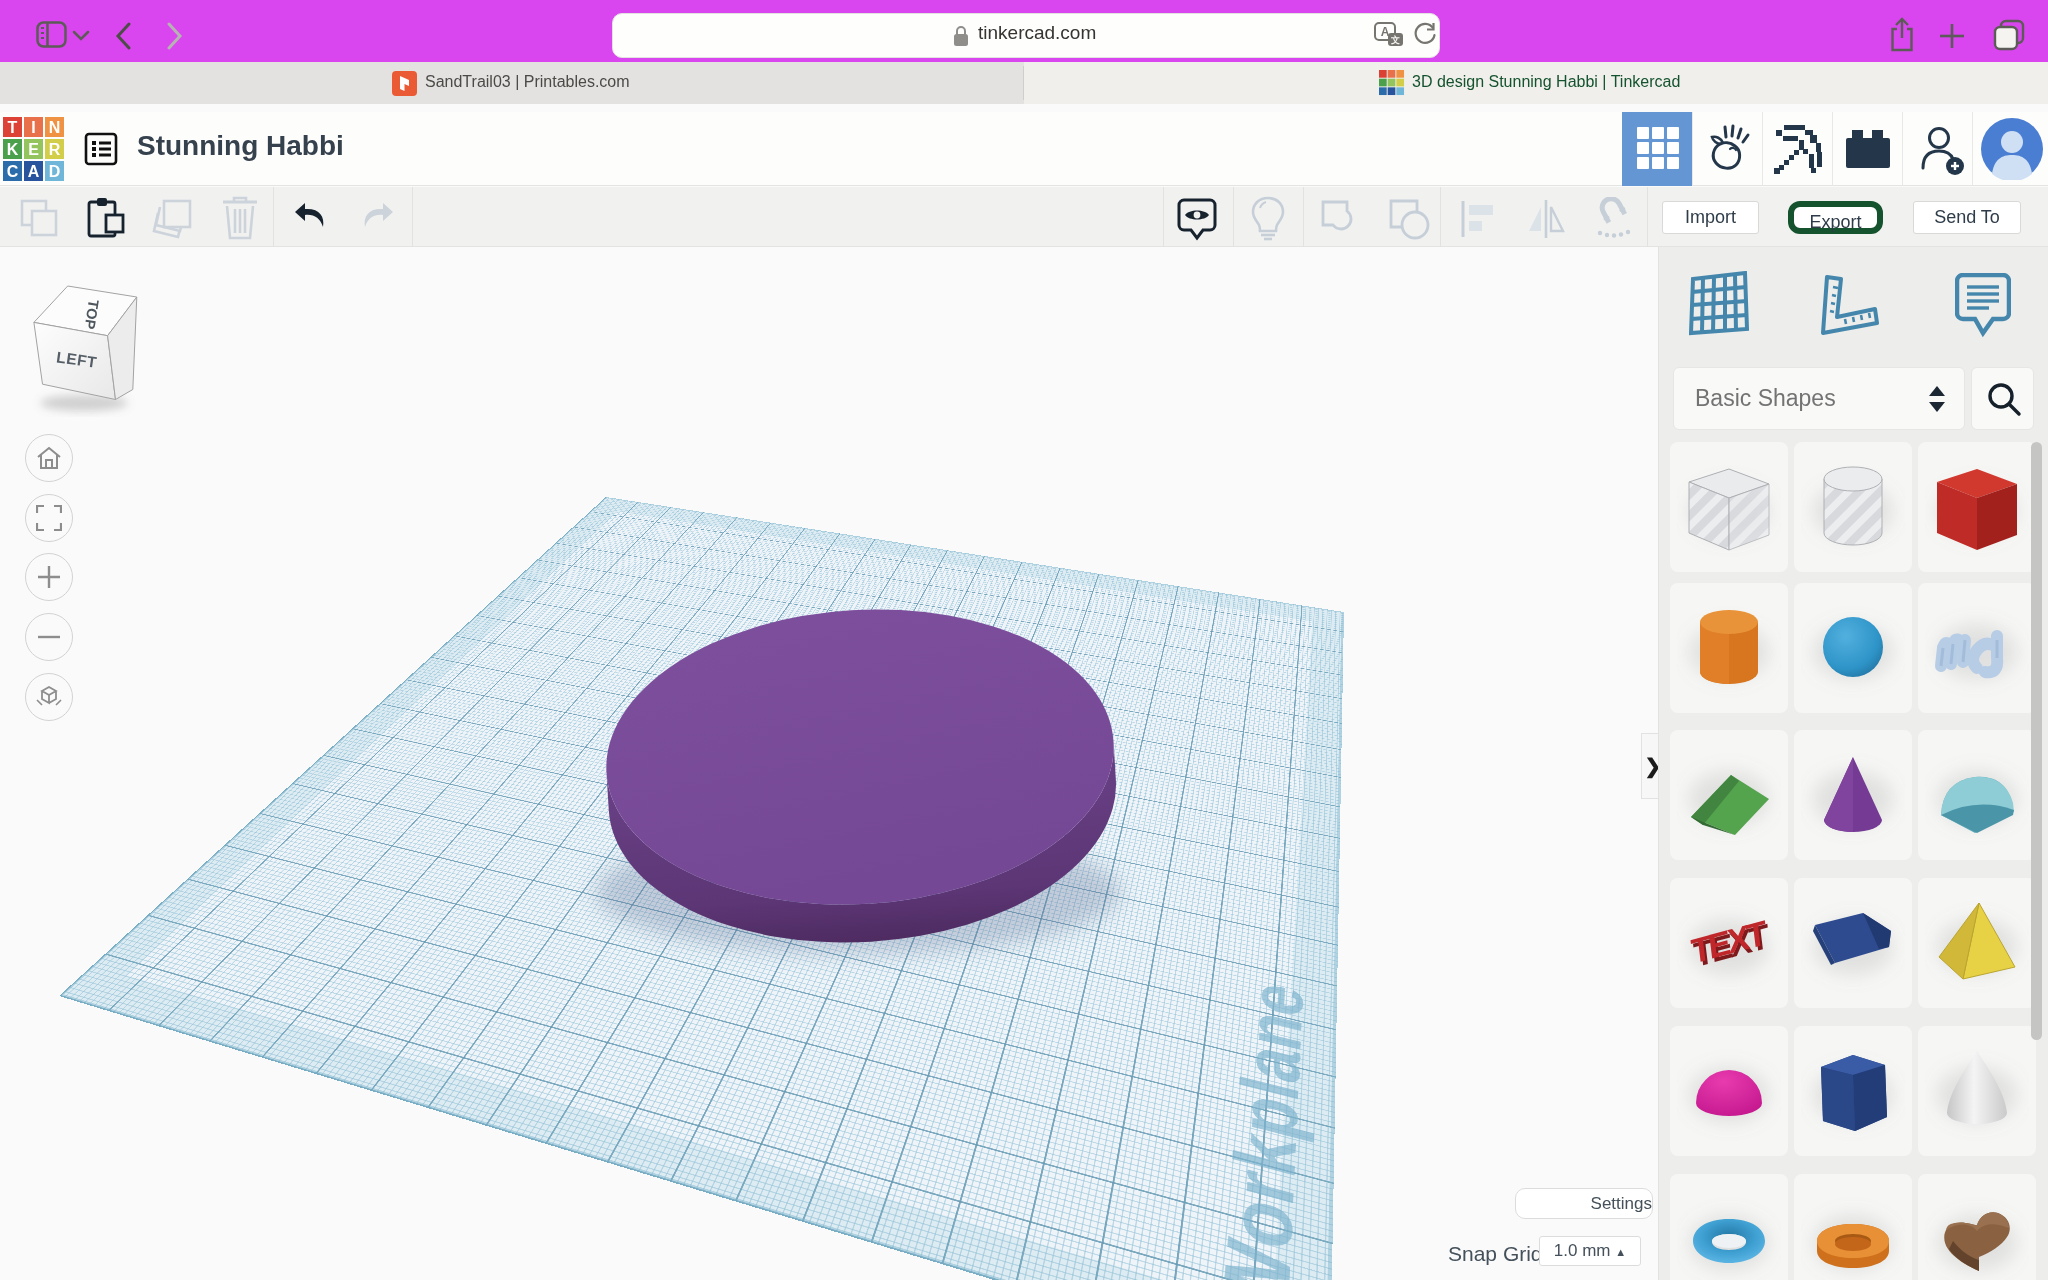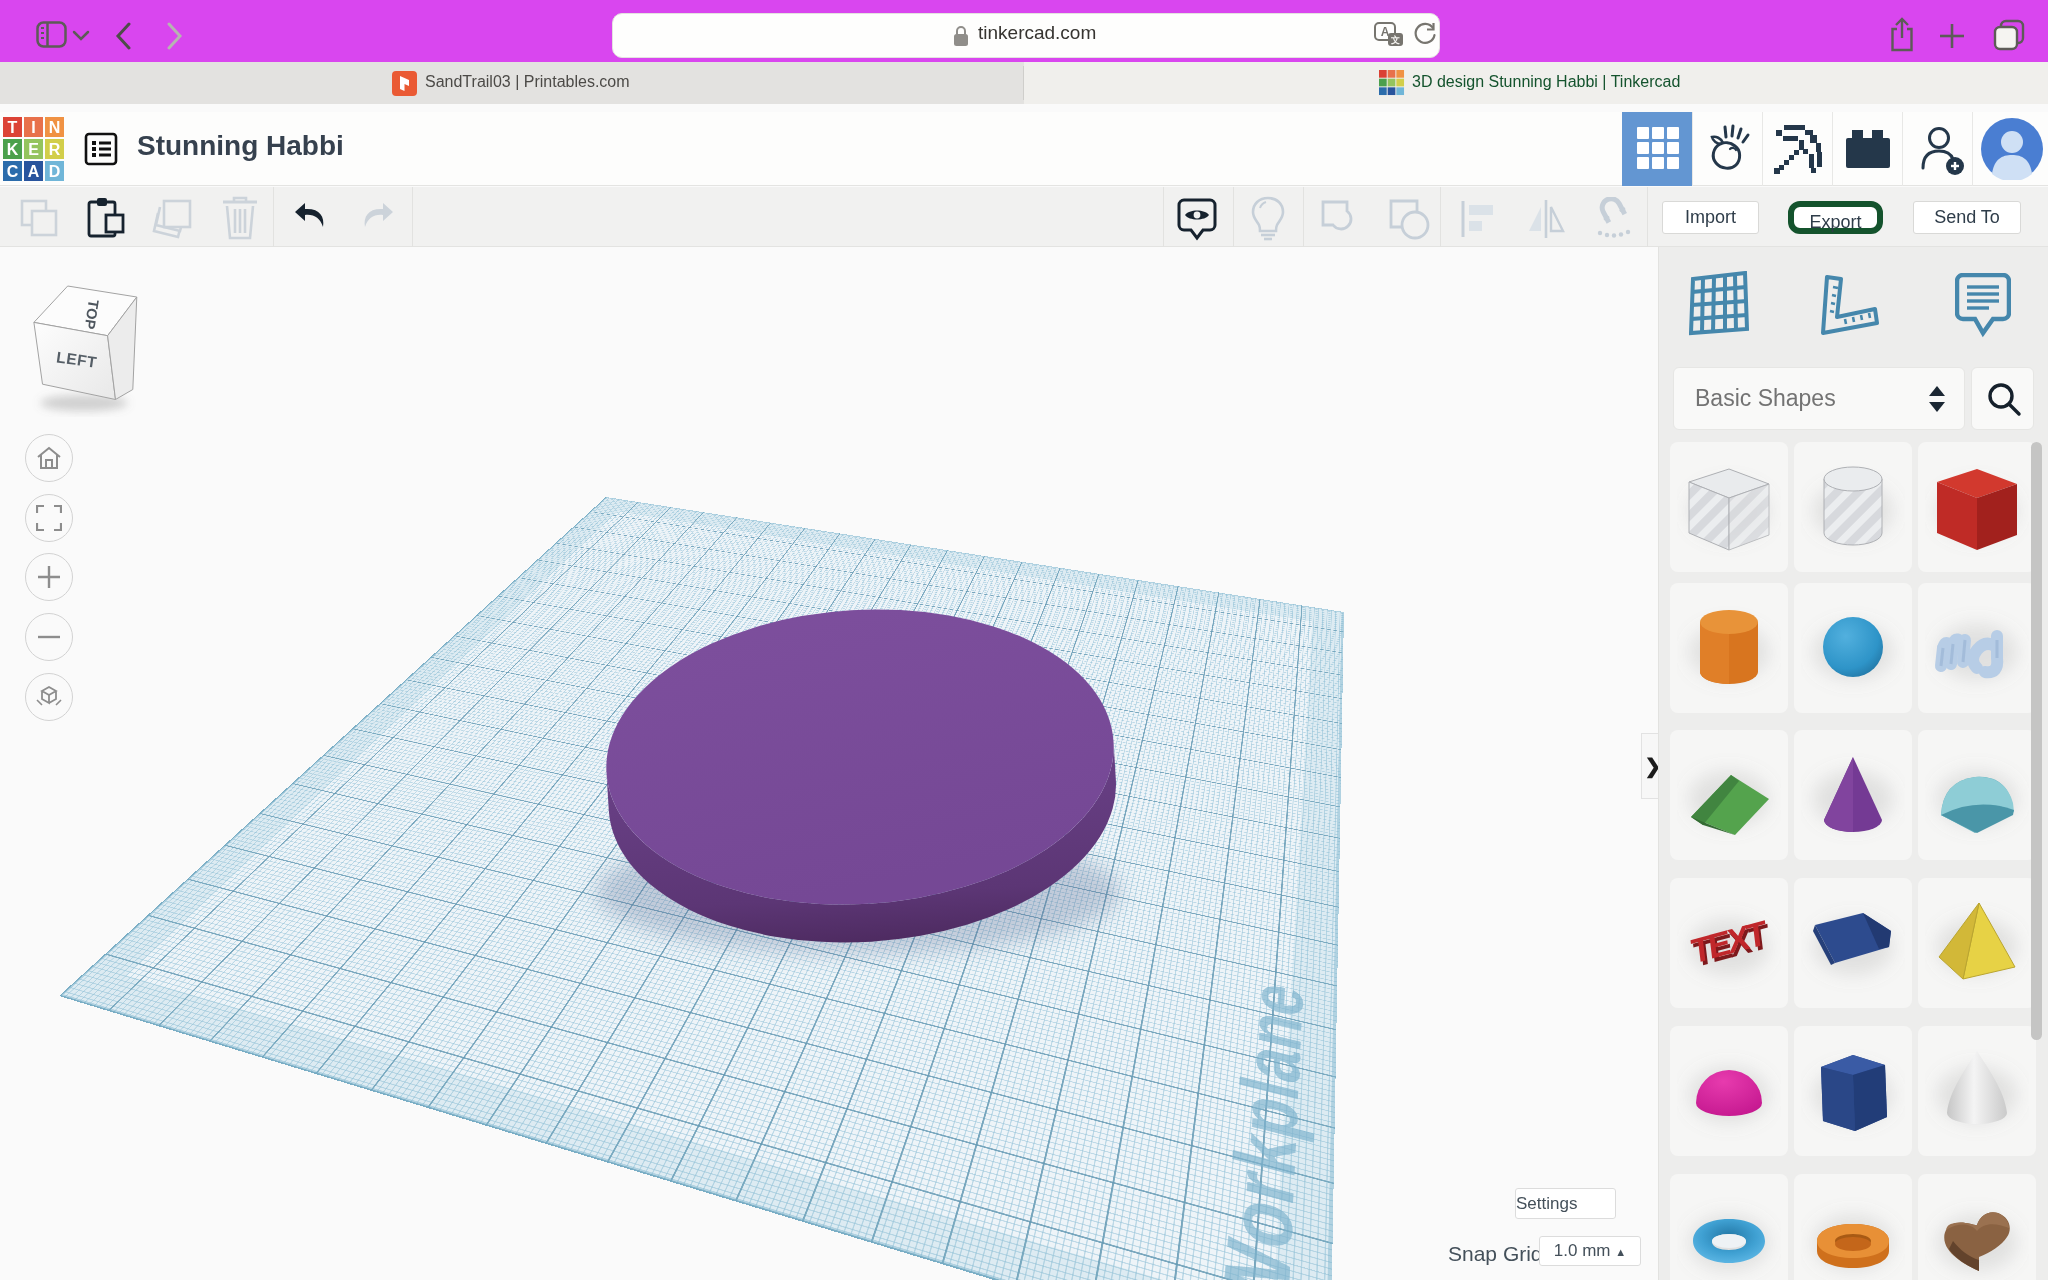--- a/index.html
+++ b/index.html
@@ -27,22 +27,22 @@
       repeating-linear-gradient(0deg,  rgba(148,194,216,0.55) 0px, rgba(148,194,216,0.55) 2px, transparent 2px, transparent 11px),
       repeating-linear-gradient(90deg, rgba(148,194,216,0.55) 0px, rgba(148,194,216,0.55) 2px, transparent 2px, transparent 11px);
   }
   #planeband { position:absolute; left:0; top:0; width:2200px; height:2200px; border:80px solid rgba(130,185,210,0.15); outline:6px solid rgba(125,180,205,0.45); outline-offset:-6px; }
   #wptext { position:absolute; left:2030px; top:2140px; transform-origin:0 0; transform:rotate(-90deg);
     font-size:132px; font-weight:bold; color:rgba(125,178,205,0.68); letter-spacing:1px; white-space:nowrap; line-height:1; }
   
   .navbtn { position:absolute; width:48px; height:48px; border-radius:50%; border:1.5px solid #d2d2d2; }
   .navbtn svg { position:absolute; left:50%; top:50%; transform:translate(-50%,-50%); }
   
-  #settingsbtn { position:absolute; left:1515px; top:941px; width:101px; height:31px; background:#fff; border:1px solid #dcdcdc; border-radius:3px;
-     font-size:17px; color:#44505a; text-align:left; line-height:29px; }
+  #settingsbtn { position:absolute; left:1515px; top:941px; width:138px; height:31px; background:#fff; border:1px solid #dcdcdc; border-radius:10px;
+     font-size:17px; color:#44505a; text-align:right; line-height:29px; }
   #snapgrid { position:absolute; left:1448px; top:995px; }
   
   #collapse { position:absolute; left:1641px; top:486px; width:24px; height:66px; background:#f7f7f7; border:1px solid #e2e2e2;
      color:#1b1b1b; font-size:20px; font-weight:bold; text-align:center; line-height:64px; }
   
   #panel { position:absolute; left:1658px; top:247px; width:390px; height:1033px; background:#ededec; border-left:1px solid #e2e2e0; overflow:hidden; }
   .card { position:absolute; width:118px; height:130px; background:#f6f6f5; border-radius:8px; }
   .card svg { position:absolute; left:50%; top:50%; transform:translate(-50%,-50%); }
   #dropdown { position:absolute; left:14px; top:120px; width:292px; height:63px; background:#f9f9f8; border:1px solid #e6e6e4; border-radius:6px; }
   #dropdown .lbl { position:absolute; left:21px; top:17px; font-size:23px; color:#737373; }

